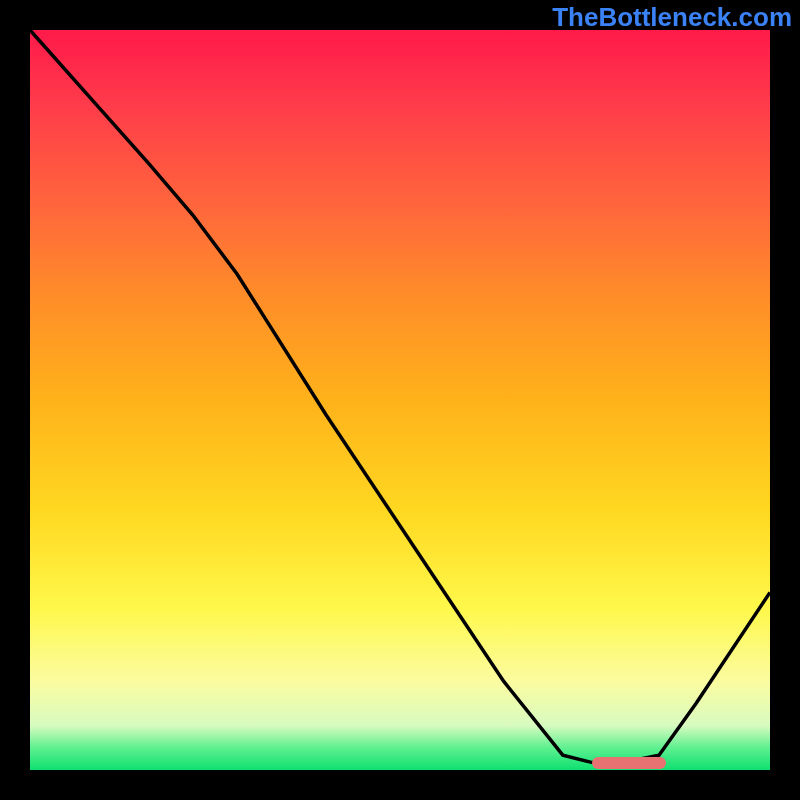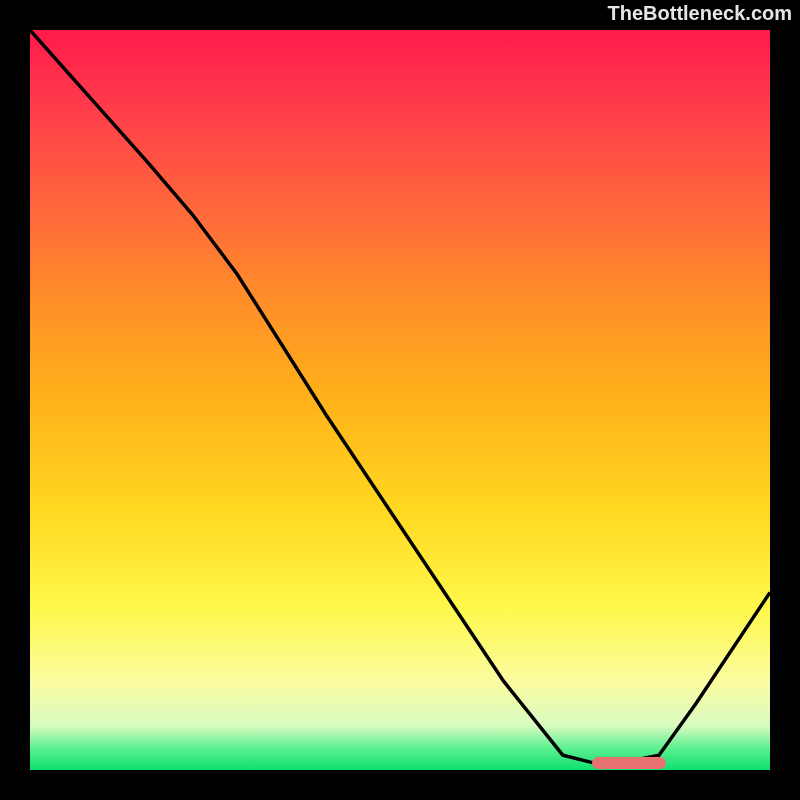--- a/index.html
+++ b/index.html
@@ -8,22 +8,22 @@
     width: 800px;
     height: 800px;
     background: #000;
     position: relative;
     font-family: Arial, sans-serif;
   }
   .watermark {
     position: absolute;
     top: 2px;
     right: 8px;
-    color: #e5e5e5;
-    font-size: 20px;
+    color: #3b82f6;
+    font-size: 26px;
     font-weight: bold;
     z-index: 10;
   }
   .plot-area {
     position: absolute;
     left: 30px;
     top: 30px;
     width: 740px;
     height: 740px;
     overflow: hidden;

